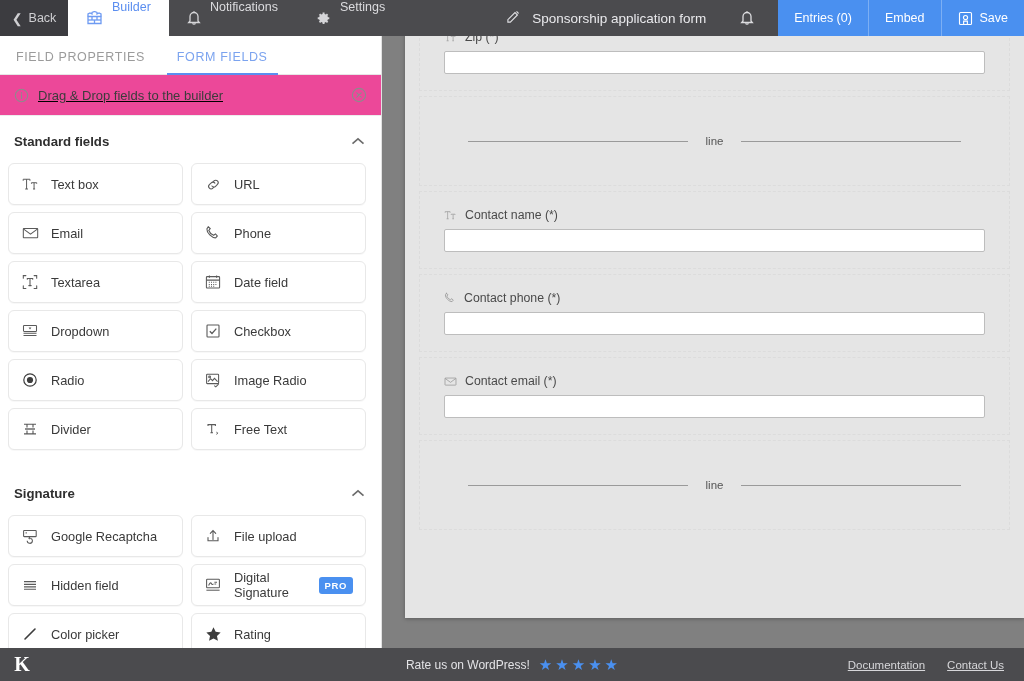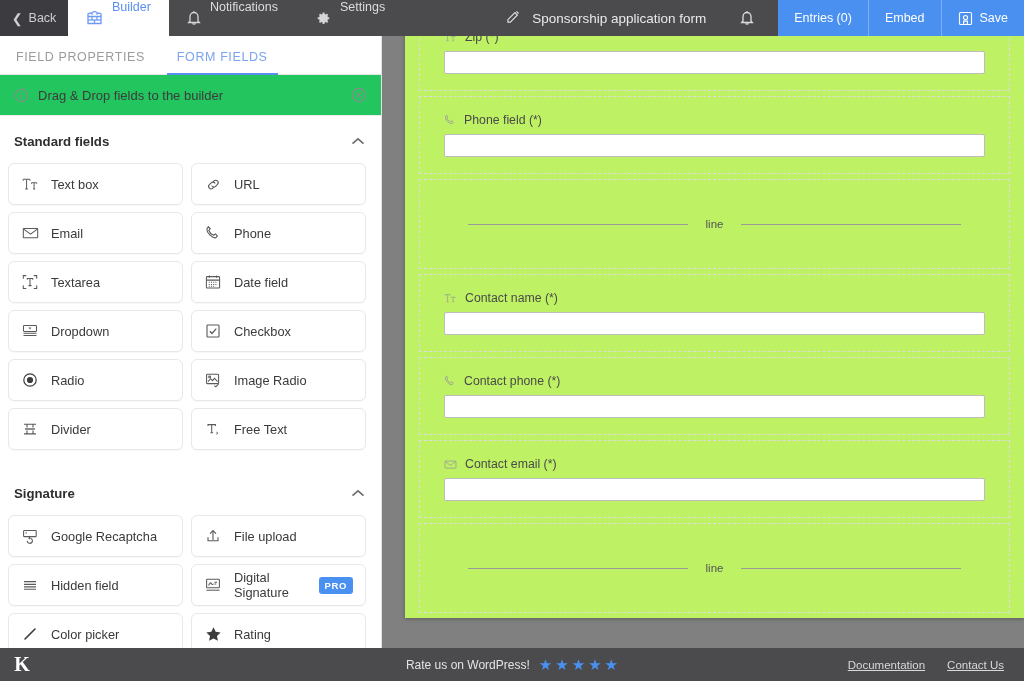--- a/index.html
+++ b/index.html
@@ -61,22 +61,22 @@
   .tab {
     font-size: 12.5px; letter-spacing: .6px; color: #9b9b9b;
     padding: 0 16px 10px 16px; cursor: pointer; position: relative;
   }
   .tab.active { color: #7ba3ef; }
   .tab.active::after {
     content: ""; position: absolute; left: 6px; right: 6px; bottom: -1px;
     height: 2.5px; background: #5b8ef0;
   }
   .notice {
-    height: 41px; background: #22c55e; border-bottom: 1px solid #ececec;
-    display: flex; align-items: center; padding: 0 14px; gap: 9px;
+    height: 41px; background: #ec4899; border-bottom: 1px solid #ececec;
+    display: flex; align-items: center; padding: 0 14px; gap: 9px; text-decoration: underline;
   }
   .notice .info-ic { color: #8c8c8c; display: flex; }
   .notice .txt { font-size: 13px; color: #3c3c3c; flex: 1; }
   .notice .close-ic { color: #8c8c8c; display: flex; cursor: pointer; }
 
   .section-hd {
     display: flex; align-items: center; justify-content: space-between;
     padding: 18px 16px 14px 14px; font-size: 13.2px; color: #2f2f2f;
     font-weight: 700; cursor: pointer;
   }
@@ -97,21 +97,21 @@
   }
   .gap { height: 18px; width: 100%; }
 
   
   .canvas-wrap {
     position: absolute; top: 36px; left: 382px; right: 0; height: 612px;
     background: #808080; overflow: hidden; z-index: 10;
   }
   .paper {
     position: absolute; left: 23px; top: -23px; width: 619px; height: 605px;
-    background: #bef264; box-shadow: 0 1px 4px rgba(0,0,0,0.28);
+    background: #e5e5e5; box-shadow: 0 1px 4px rgba(0,0,0,0.28);
   }
   .frow {
     margin: 0 14px; border: 1px dashed #dcdcdc; padding: 16px 24px 16px 24px;
     cursor: pointer;
   }
   .frow + .frow { margin-top: 5px; }
   .flabel { display: flex; align-items: center; gap: 8px; margin-bottom: 7px; }
   .flabel .lic { color: #9a9a9a; display: flex; align-items: center; }
   .flabel .ltx { font-size: 12.3px; color: #4a4a4a; }
   .finput {
@@ -473,31 +473,20 @@
             <svg width="13" height="11" viewBox="0 0 18 16" fill="none" stroke="#9a9a9a" stroke-width="1.05">
               <path d="M1.2 4V2.4h7.2V4M4.8 2.4v10.4M3.3 12.8h3"></path>
               <path d="M10 7.2V6.1h5.6v1.1M12.8 6.1v6.7M11.7 12.8h2.2"></path>
             </svg>
           </span>
           <span class="ltx">Zip (*)</span>
         </div>
         <input class="finput" type="text" value="" style="">
       </div>
 
-      <div class="frow">
-        <div class="flabel">
-          <span class="lic">
-            <svg width="12" height="12" viewBox="0 0 16 16" fill="none" stroke="#9a9a9a" stroke-width="1.15" stroke-linecap="round">
-              <path d="M3.2 1.8L5.2 3.6 3.8 5.5c.8 2.1 2.6 4 4.8 4.8l1.9-1.4 1.8 2-1.5 1.9c-3.9.3-9.2-5-8.9-8.9L3.2 1.8z"></path>
-            </svg>
-          </span>
-          <span class="ltx">Phone field (*)</span>
-        </div>
-        <input class="finput" type="text" value="" style="">
-      </div>
 
       <div class="frow">
         <div class="divrow">
           <span class="ln"></span>
           <span class="lbl">line</span>
           <span class="ln"></span>
         </div>
       </div>
 
       <div class="frow">

